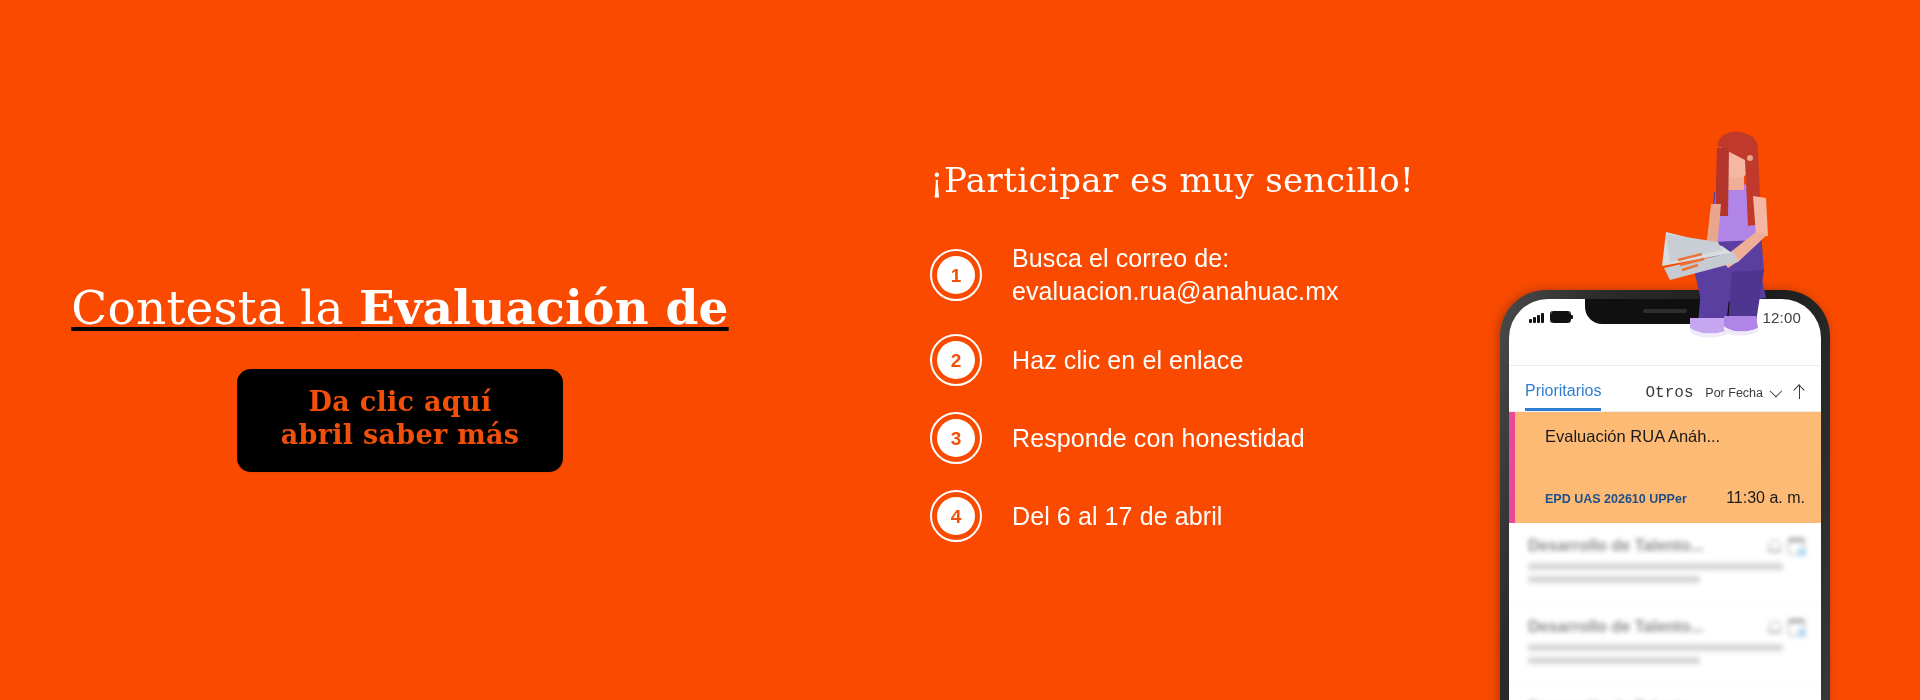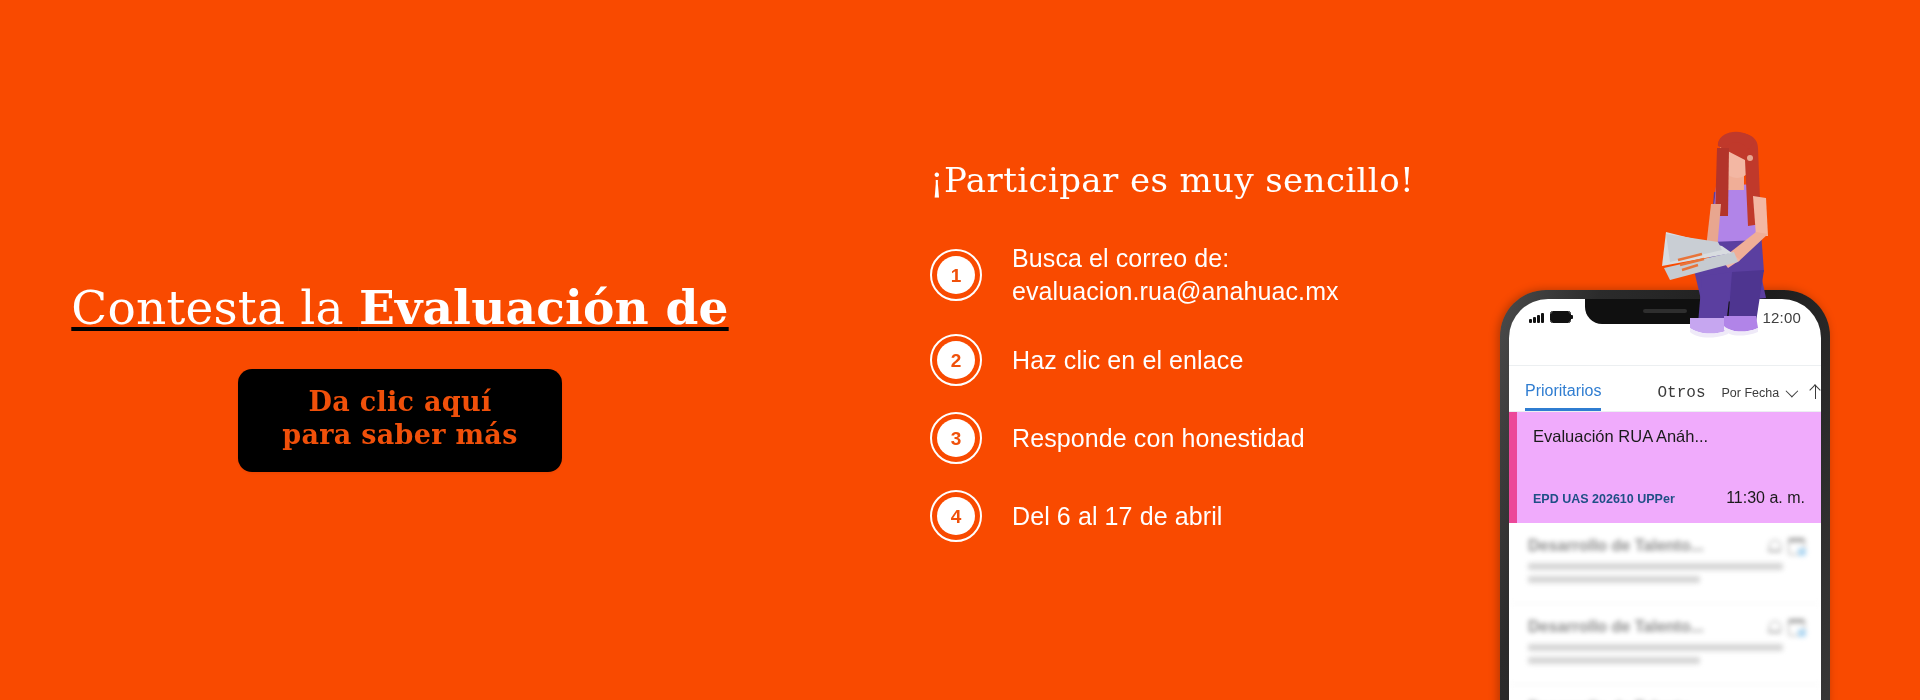--- a/index.html
+++ b/index.html
@@ -217,21 +217,21 @@
     font-size: 15px; font-weight: 400; color: #404040;
     letter-spacing: 0.2px;
   }
 
   .mail-spacer { height: 34px; border-bottom: 1px solid #eceff1; }
 
   .mail-tabs {
     display: flex;
     align-items: center;
     padding: 16px 16px 0 16px;
-    gap: 16px;
+    gap: 4px;
     border-bottom: 1px solid #eceff1;
   }
   .mail-tab {
     font-family: "Liberation Sans", sans-serif;
     font-size: 16px;
     padding: 0 0 8px 0;
     color: #3b3b3b;
     cursor: pointer;
     white-space: nowrap;
   }
@@ -272,23 +272,23 @@
   }
   .arrow-up::after{
     content:""; position:absolute; left:1.3px; top:0.5px;
     width:7px; height:7px;
     border-left:1.6px solid #3b3b3b; border-top:1.6px solid #3b3b3b;
     transform: rotate(45deg);
   }
 
   
   .mail-item-hl {
-    background: #f0abfc;
-    border-left: 8px solid #ec4899;
-    padding: 15px 16px 16px 16px;
+    background: #fdba74;
+    border-left: 6px solid #ec4899;
+    padding: 15px 16px 16px 30px;
   }
   .mail-subject {
     font-family: "Liberation Sans", sans-serif;
     font-size: 16.5px;
     color: #1a1a1a;
     margin-bottom: 7px;
     white-space: nowrap;
     overflow: hidden;
   }
   .mail-meta {
@@ -371,21 +371,21 @@
 
 <div class="banner" style="background: rgb(249, 74, 0);">
 
   <div class="left-col">
     <h1 class="headline">
       <span class="light">Contesta la </span><span class="bold">Evaluación de</span><br>
     </h1>
 
     <button class="cta-button">
       <span class="cta-line">Da clic aquí</span>
-      <span class="cta-line">para saber más</span>
+      <span class="cta-line">abril saber más</span>
     </button>
   </div>
 
   <div class="mid-col">
     <h2 class="mid-title">¡Participar es muy sencillo!</h2>
 
     <ul class="step-list">
 
       <li class="step-item">
         <span class="step-badge">

